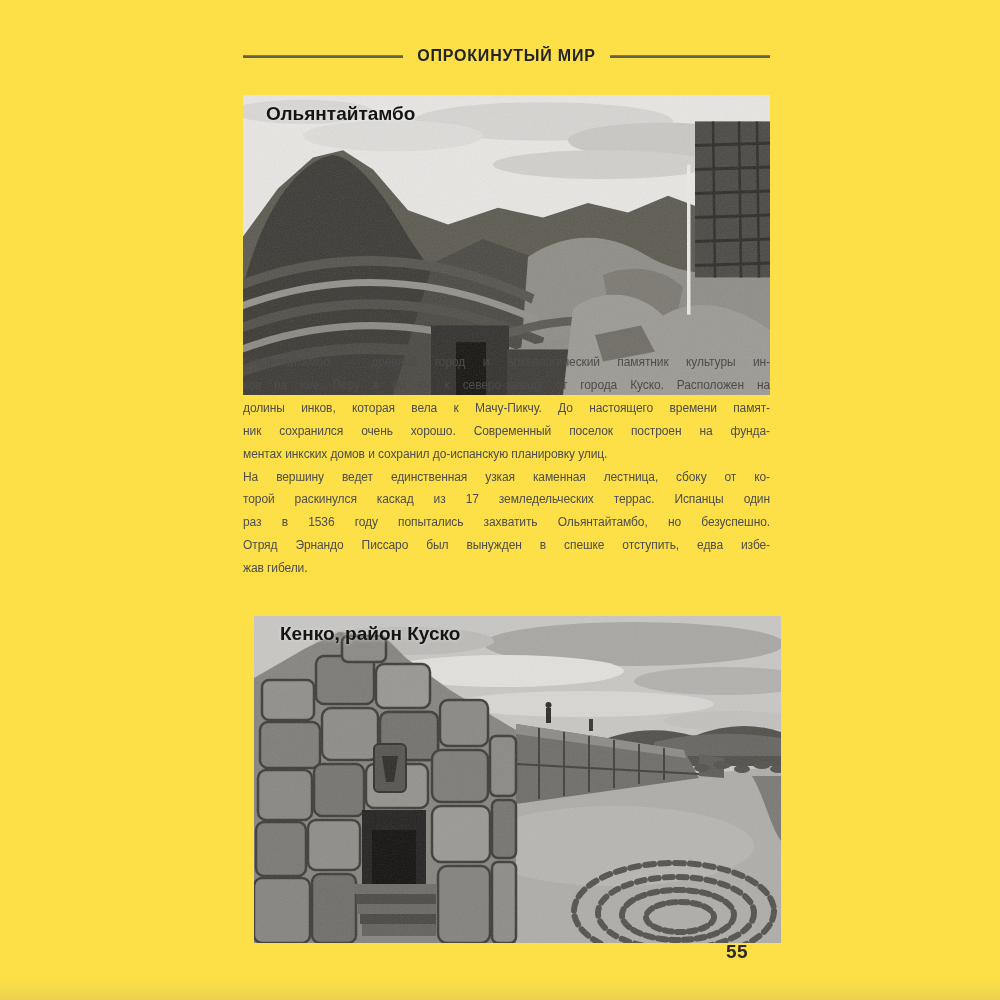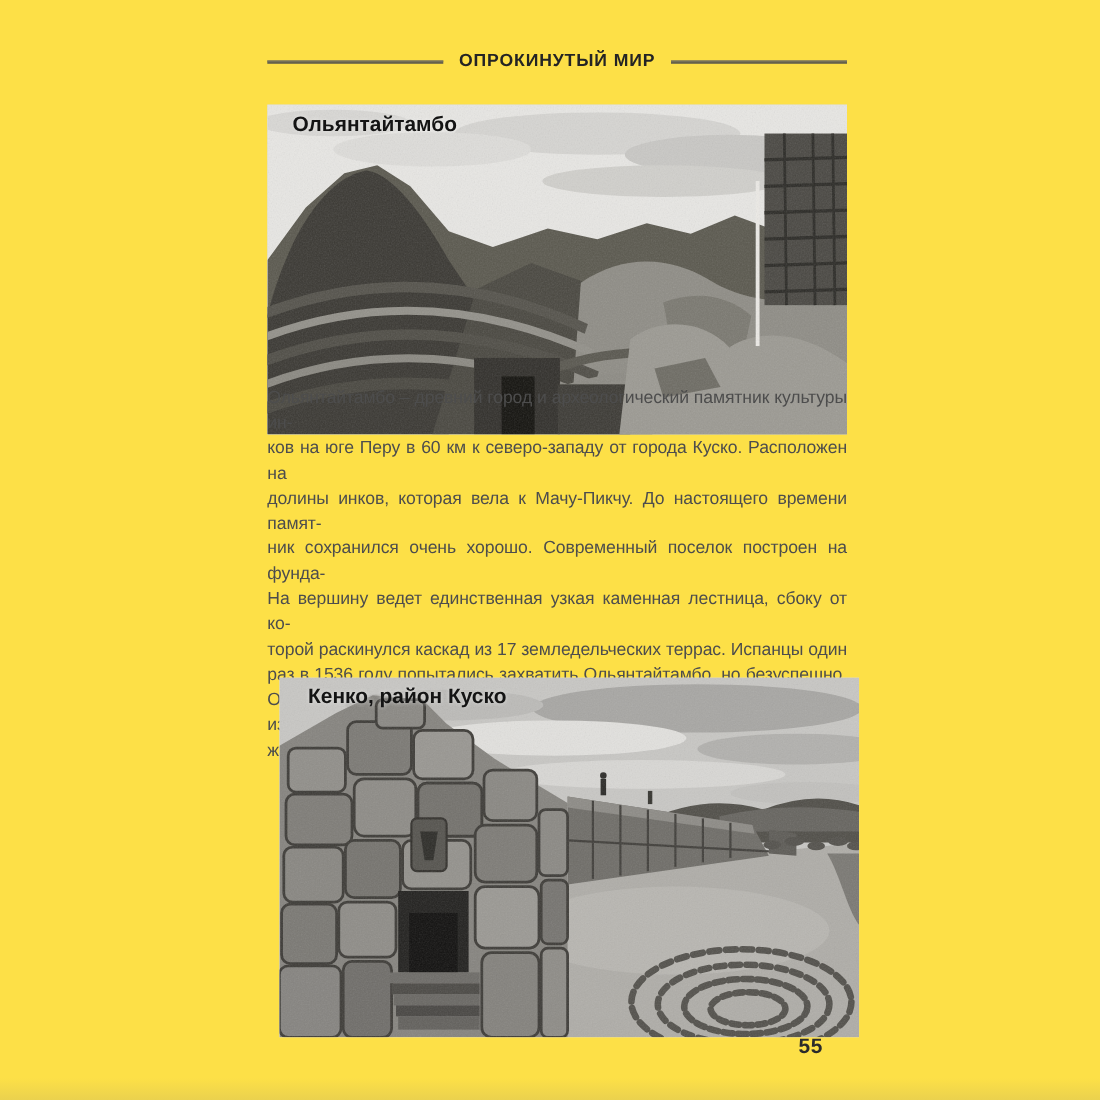--- a/index.html
+++ b/index.html
@@ -23,21 +23,21 @@
   .photo svg{display:block;width:100%;height:100%;}
   .photo-title{
     position:absolute;font-weight:bold;font-size:19px;color:#141414;
     text-shadow:0 0 4px rgba(240,240,238,.7);
   }
   .photo1 .photo-title{left:23px;top:8px;}
   .photo2 .photo-title{left:26px;top:7px;}
   
   .body-text{
     position:absolute;left:243px;top:351px;width:527px;
-    font-size:16px;line-height:22.9px;color:#4d4d4d;letter-spacing:-0.1px;
+    font-size:12px;line-height:22.9px;color:#4d4d4d;letter-spacing:-0.1px;
   }
   .tline{text-align:justify;text-align-last:justify;white-space:normal;}
   .tline.end{text-align-last:left;}
   
   .page-number{
     position:absolute;left:726px;top:941px;font-size:19px;font-weight:bold;color:#2b2b2b;
     letter-spacing:.5px;
     text-align:center;
   }
   .bottom-shade{
@@ -116,20 +116,21 @@
       <rect width="527" height="250" filter="url(#grain1)" opacity="0.16"></rect>
     </svg>
     <figcaption class="photo-title">Ольянтайтамбо</figcaption>
   </figure>
 
   <div class="body-text">
     <div class="tline">Ольянтайтамбо – древний город и археологический памятник культуры ин-</div>
     <div class="tline">ков на юге Перу в 60 км к северо-западу от города Куско. Расположен на</div>
     <div class="tline">долины инков, которая вела к Мачу-Пикчу. До настоящего времени памят-</div>
     <div class="tline">ник сохранился очень хорошо. Современный поселок построен на фунда-</div>
+    <div class="tline end">ментах инкских домов и сохранил до-испанскую планировку улиц.</div>
     <div class="tline">На вершину ведет единственная узкая каменная лестница, сбоку от ко-</div>
     <div class="tline">торой раскинулся каскад из 17 земледельческих террас. Испанцы один</div>
     <div class="tline">раз в 1536 году попытались захватить Ольянтайтамбо, но безуспешно.</div>
     <div class="tline">Отряд Эрнандо Писсаро был вынужден в спешке отступить, едва избе-</div>
     <div class="tline end">жав гибели.</div>
   </div>
 
   <figure class="photo photo2" style="margin:11px">
     <svg viewBox="0 0 527 327" preserveAspectRatio="none">
       <defs>

